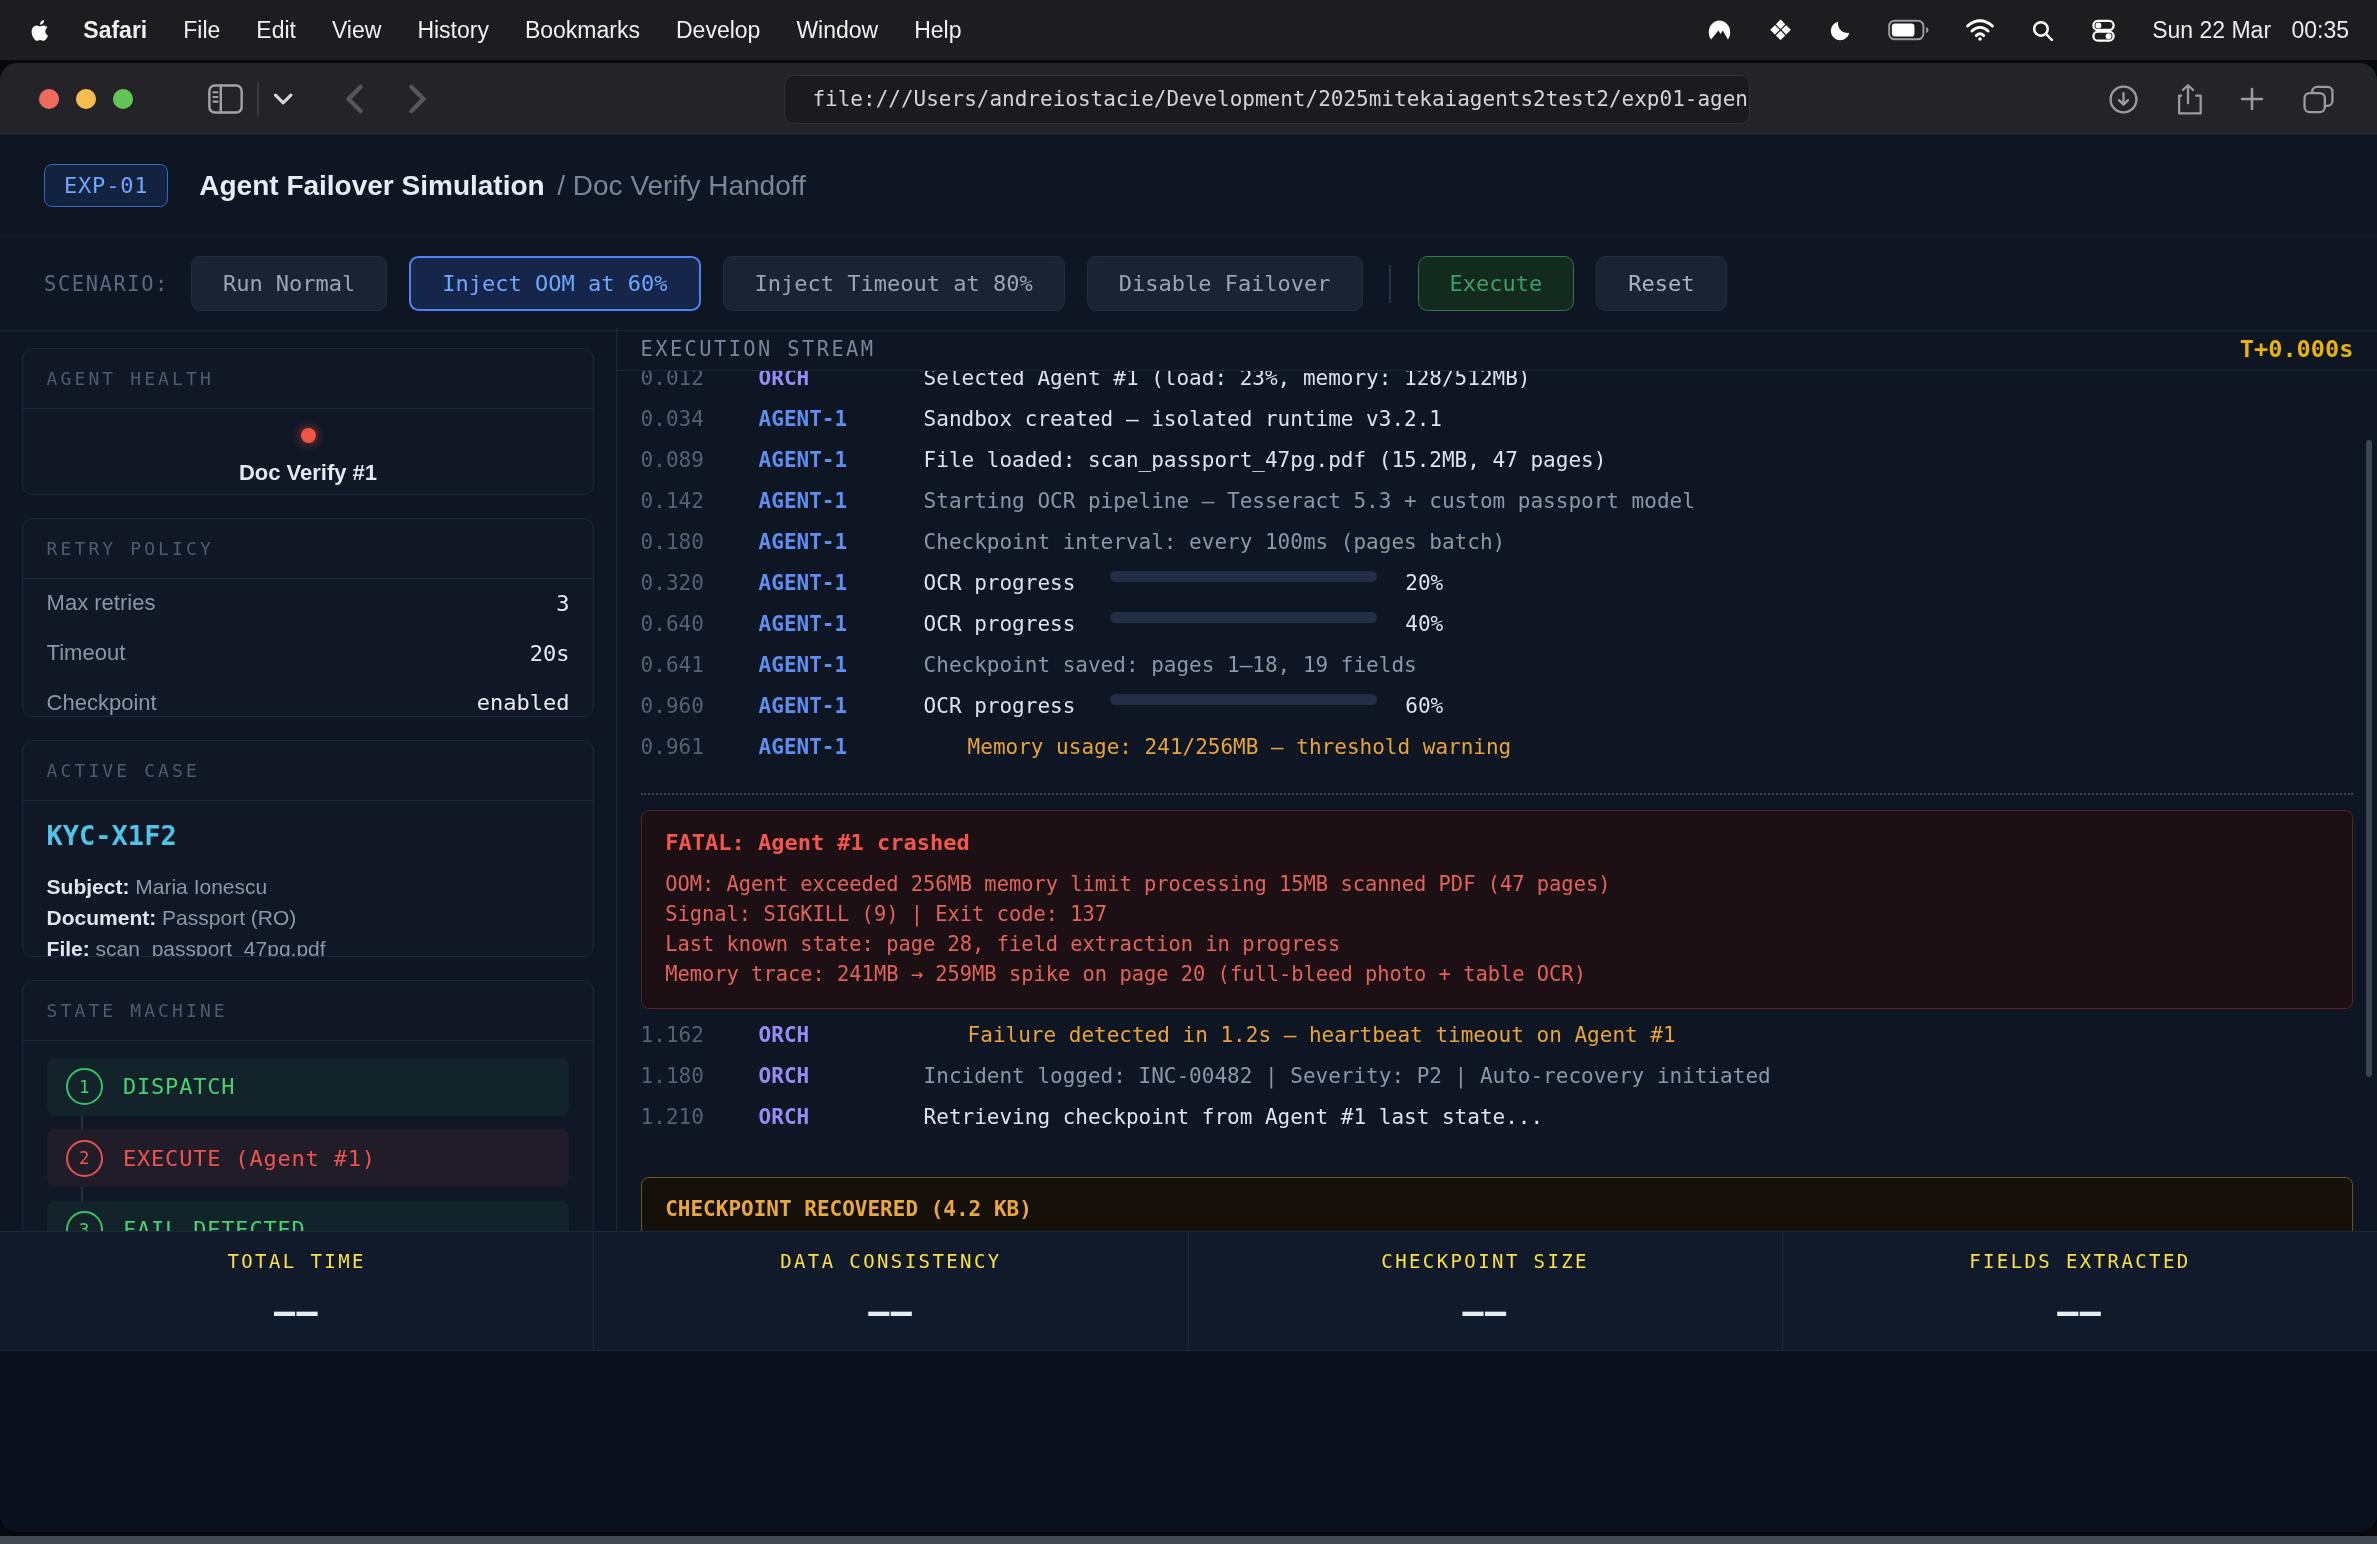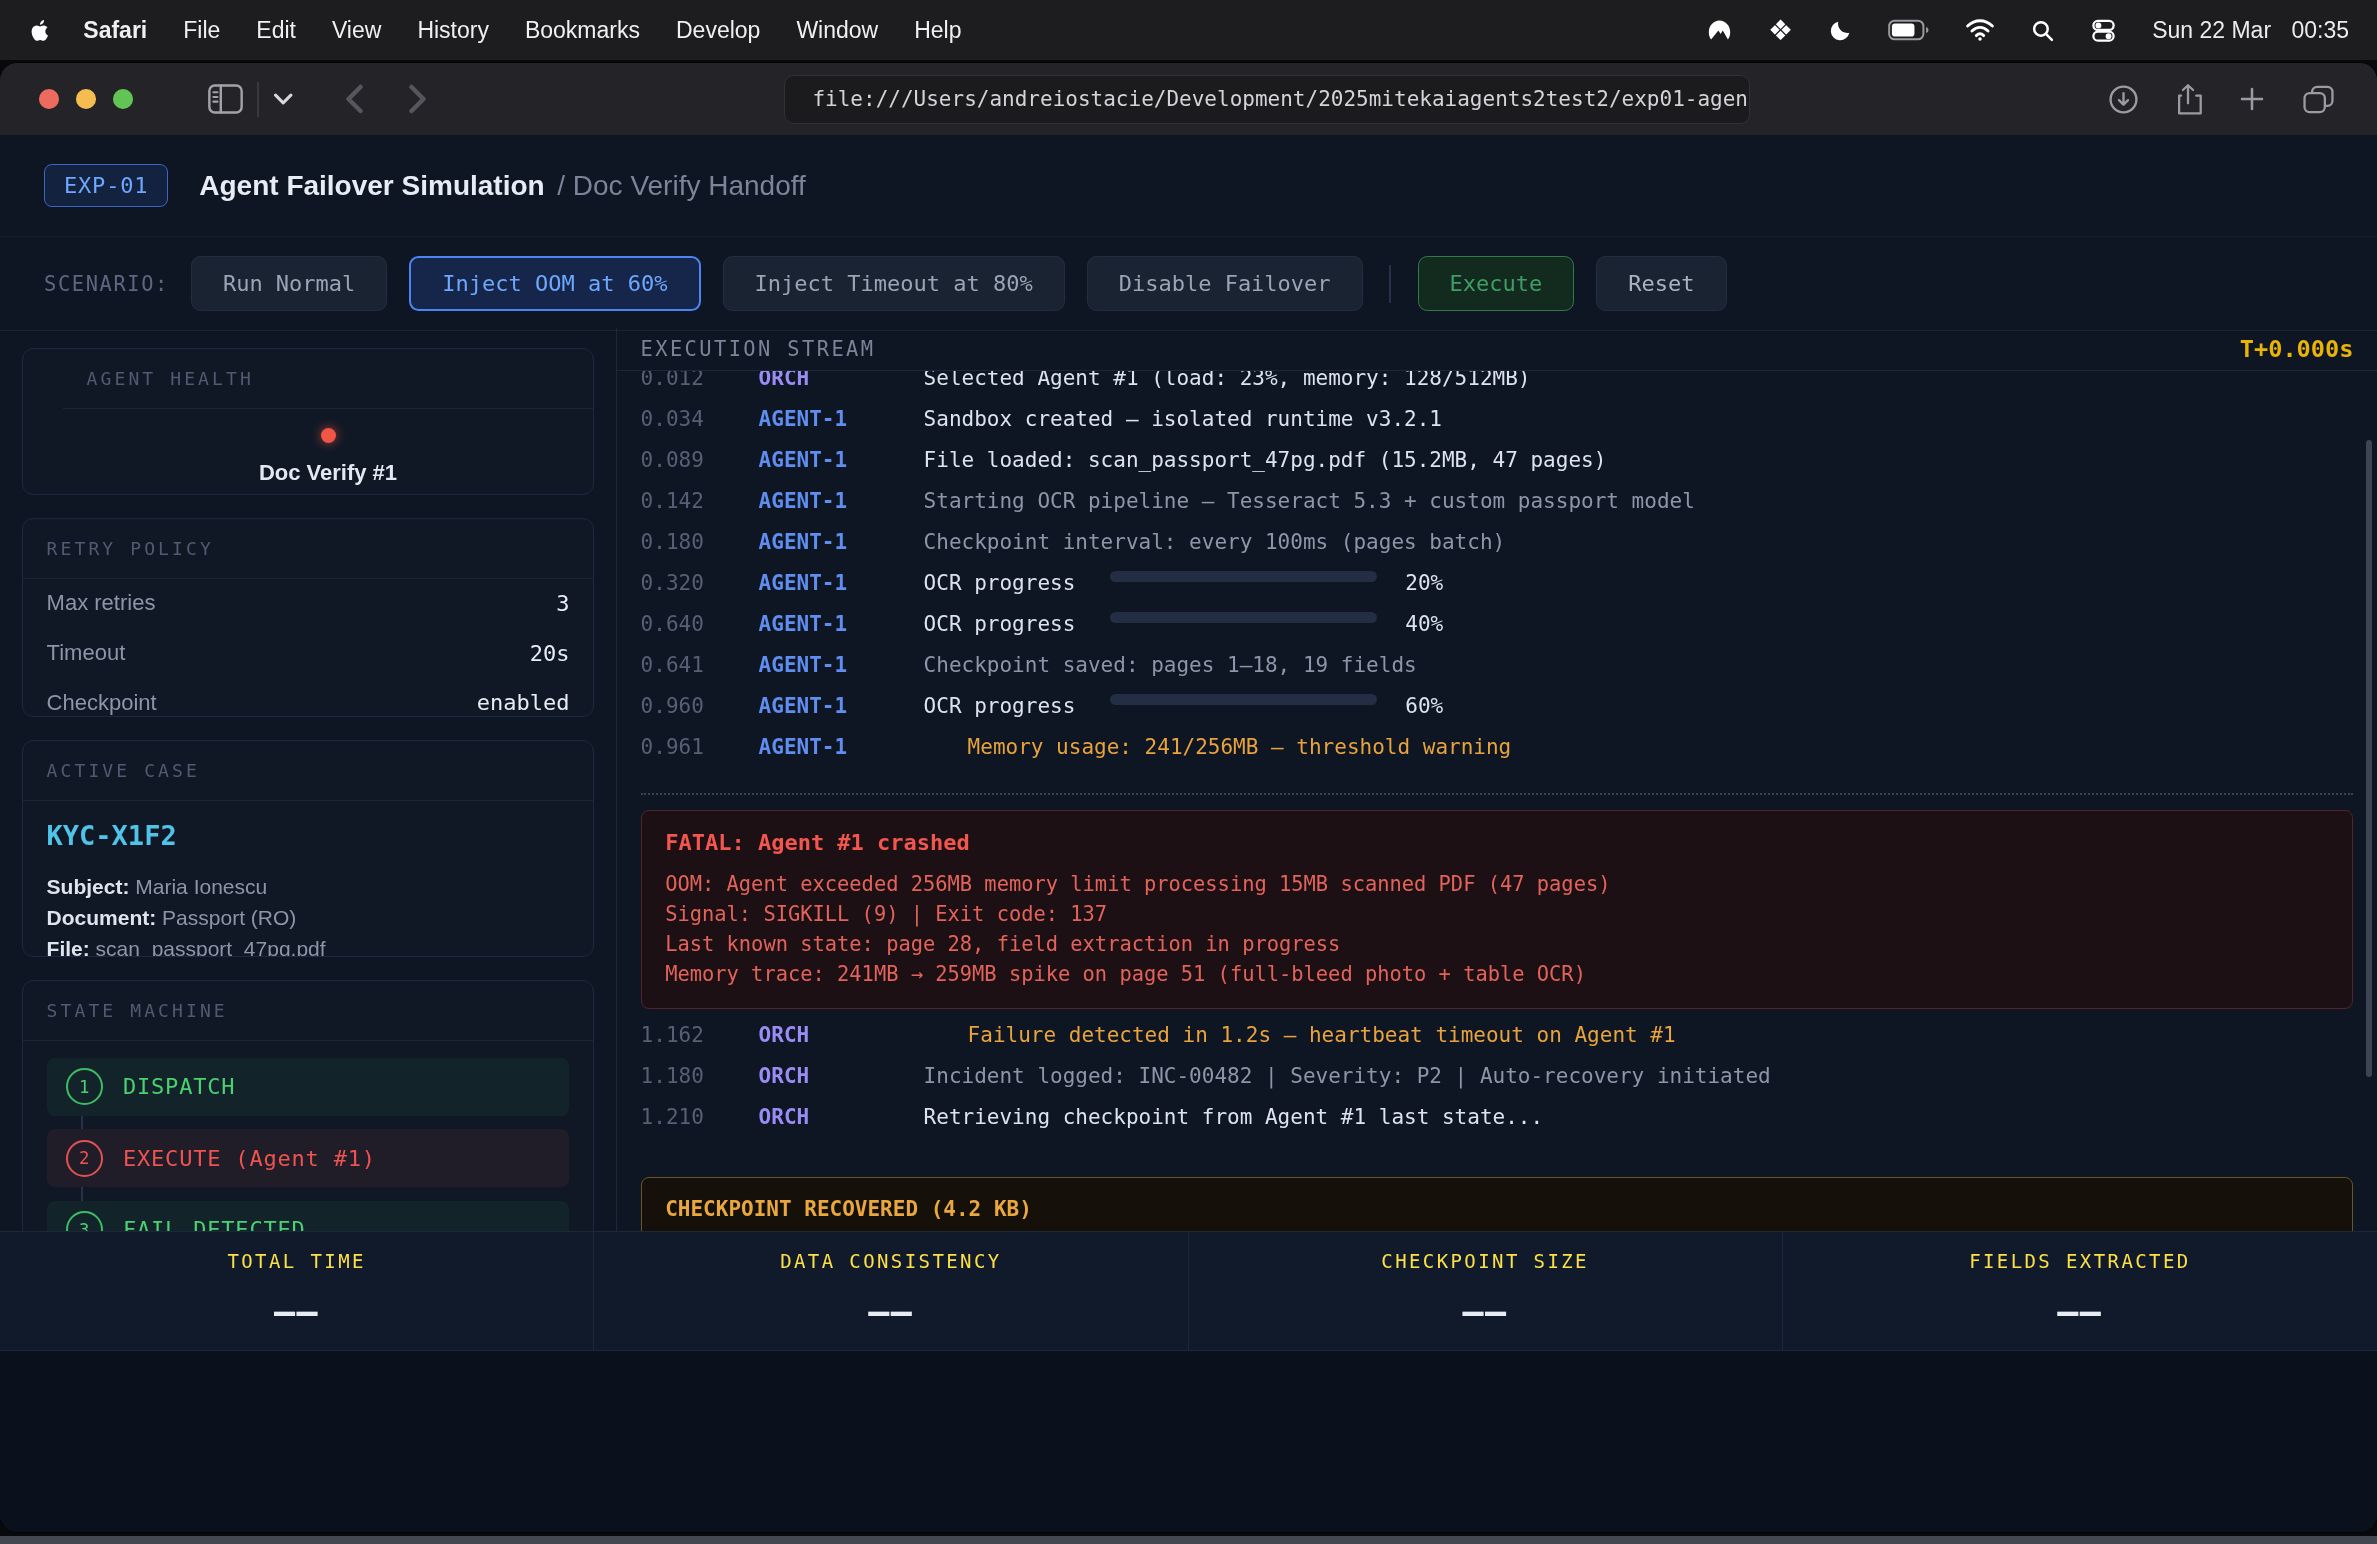--- a/index.html
+++ b/index.html
@@ -54,21 +54,21 @@
   .sc-btn.selected{background:#16264a;border:2.4px solid #4f83f1;color:#6ea8fe;}
   .sc-sep{width:1.6px;height:38px;background:#27314a;margin:0 4.7px;}
   .sc-btn.execute{background:#132a1e;border:1.6px solid #2f7a4d;color:#3f9e66;}
   .sc-btn.reset{color:#aab3c2;}
 
   .main{position:absolute;top:193px;left:0;right:0;bottom:299px;display:flex;}
   .sidebar{width:616px;padding:19.7px 22px 0 22px;box-sizing:border-box;flex:none;}
   .card{background:#101826;border:0.8px solid #1d2940;border-radius:11px;overflow:hidden;margin-bottom:23px;}
   .card-h{padding:19px 23.6px;font-size:18px;letter-spacing:3.1px;color:#505b72;
           border-bottom:0.8px solid #1b2738;}
-  .c-agents{height:145px;padding-left:40px;} .c-retry{height:197px;} .c-case{height:215px;} .c-state{height:383px;}
+  .c-agents{height:145px;} .c-retry{height:197px;} .c-case{height:215px;} .c-state{height:383px;}
 
   .agent-row{display:flex;align-items:center;padding:19px 23.6px;gap:17.3px;border-bottom:0.8px solid #1b2738;flex-direction:column;}
   .dot{width:15px;height:15px;border-radius:50%;flex:none;}
   .dot-red{background:#f05545;box-shadow:0 0 11px rgba(240,85,69,.7);}
   .agent-name{font-size:22px;font-weight:bold;color:#e3e9f2;}
   .badge{margin-left:auto;font-size:17.3px;font-weight:bold;padding:6.3px 14px;border-radius:6.3px;letter-spacing:0.8px;}
   .b-crashed{background:#a21caf;color:#ffb4ab;border-radius:7px;}
 
   .kv{display:flex;align-items:center;padding:11.8px 23.6px;}
   .kv .k{font-size:22px;color:#8d96a8;}
@@ -440,21 +440,21 @@
               <span class="lm warn">Memory usage: 241/256MB — threshold warning</span>
             </div>
 
             <hr class="dotsep">
 
             <div class="alertbox fatal">
               <div class="abox-title">FATAL: Agent #1 crashed</div>
               <div class="abox-line">OOM: Agent exceeded 256MB memory limit processing 15MB scanned PDF (47 pages)</div>
               <div class="abox-line">Signal: SIGKILL (9) | Exit code: 137</div>
               <div class="abox-line">Last known state: page 28, field extraction in progress</div>
-              <div class="abox-line">Memory trace: 241MB → 259MB spike on page 51 (full-bleed photo + table OCR)</div>
+              <div class="abox-line">Memory trace: 241MB → 259MB spike on page 20 (full-bleed photo + table OCR)</div>
             </div>
 
             <div style="height:14px;"></div>
 
             <div class="log-row">
               <span class="lt">1.162</span>
               <span class="ls orch">ORCH</span>
               <span class="lm warn">Failure detected in 1.2s — heartbeat timeout on Agent #1</span>
             </div>
             <div class="log-row">

